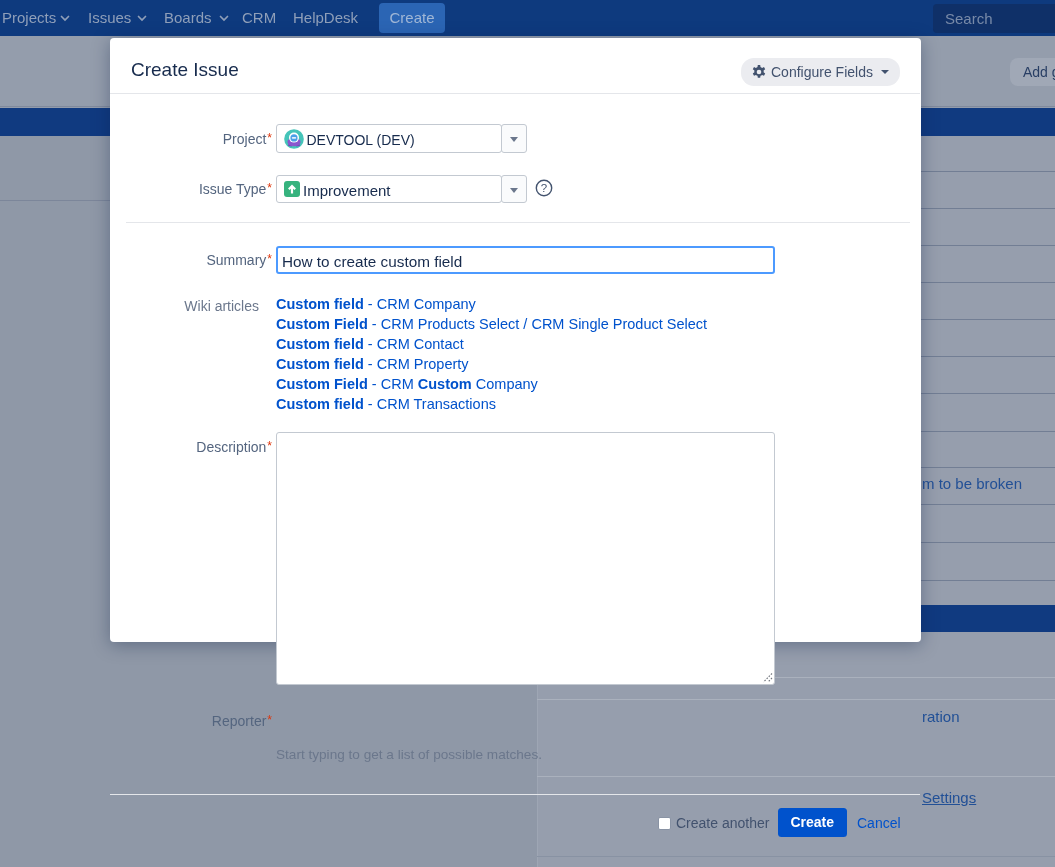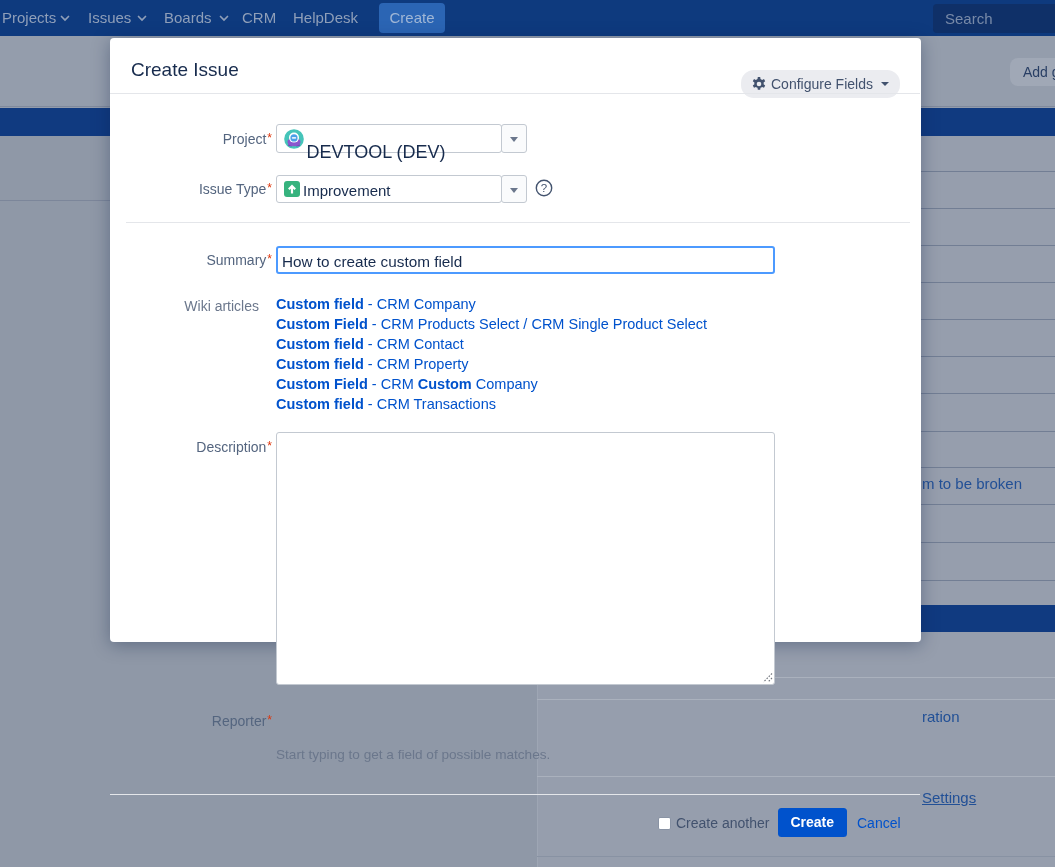--- a/index.html
+++ b/index.html
@@ -18,21 +18,21 @@
   .bgline { position:absolute; height:1px; background:rgb(114,126,148); }
   .bgvline { position:absolute; width:1px; background:rgb(158,166,180); }
   .bluebar { position:absolute; background:rgb(16,58,128); }
   .bgtext { position:absolute; font-size:15px; color:rgb(34,80,150); white-space:nowrap; }
   #addg { position:absolute; left:1010px; top:58px; width:70px; height:28px; background:rgb(160,168,182); border-radius:8px; color:rgb(40,62,100); font-size:14px; line-height:28px; padding-left:13px; }
 
   
   #modal { position:absolute; left:110px; top:38px; width:810.5px; height:604px; background:#fff; border-radius:4px; box-shadow:0 3px 18px rgba(9,30,66,0.35); }
   #mtitle { position:absolute; left:21px; top:21px; font-size:19px; color:#172B4D; }
   #mheadline { position:absolute; left:0; top:55px; width:810px; height:1px; background:#e4e6ea; }
-  #cfgbtn { position:absolute; left:631px; top:32px; width:159px; height:28px; background:#ebecf0; border-radius:13px; color:#42526E; font-size:14px; }
+  #cfgbtn { position:absolute; left:631px; top:20px; width:159px; height:28px; background:#ebecf0; border-radius:13px; color:#42526E; font-size:14px; }
   #cfgbtn span.t { position:absolute; left:30px; top:6px; }
   #cfgbtn svg.gear { position:absolute; left:11px; top:7px; }
   #cfgbtn .caret { position:absolute; left:140px; top:12px; width:0; height:0; border-left:4px solid transparent; border-right:4px solid transparent; border-top:4px solid #42526E; }
 
   .flabel { position:absolute; width:162px; text-align:right; font-size:14px; color:#54657F; white-space:nowrap; }
   .req { color:#DE350B; font-size:12px; vertical-align:2px; margin-left:1px; }
 
   .selbox { position:absolute; background:#fff; border:1px solid #c3c9d1; border-radius:3px; }
   .selcaret { position:absolute; background:#fafbfc; border:1px solid #c3c9d1; border-radius:3px; }
   .selcaret .tri { position:absolute; left:8px; top:12px; width:0; height:0; border-left:4.5px solid transparent; border-right:4.5px solid transparent; border-top:5px solid #6B778C; }
@@ -128,21 +128,21 @@
     </div>
     <svg class="abs" style="left:173.5px;top:90.5px;" width="20" height="20" viewBox="0 0 20 20">
       <circle cx="10" cy="10" r="9.8" fill="#45c4b9"></circle>
       <path d="M4 17 L5 13.5 L8 15 L8 17.5 Z" fill="#7444bc"></path>
       <path d="M16 17 L15 13.5 L12 15 L12 17.5 Z" fill="#7444bc"></path>
       <ellipse cx="10" cy="13" rx="6.6" ry="4.2" fill="#8a57ce"></ellipse>
       <circle cx="10" cy="8.6" r="5" fill="#fff"></circle>
       <circle cx="10" cy="8.9" r="3.6" fill="#4aa0e8"></circle>
       <rect x="7.8" y="7.9" width="4.4" height="1.8" rx="0.9" fill="#e4f0fa"></rect>
     </svg>
-    <div class="seltext" style="left:196.5px;top:104px;font-size:18px;">DEVTOOL (DEV)</div>
+    <div class="seltext" style="left:196.5px;top:94px;font-size:14px;">DEVTOOL (DEV)</div>
 
     <div class="flabel" style="left:0px;top:142.5px;">Issue Type<span class="req">*</span></div>
     <div class="selbox" style="left:166px;top:137px;width:226px;height:28px;"></div>
     <div class="selcaret" style="left:391px;top:137px;width:26px;height:28px;">
       <div class="tri"></div>
     </div>
     <svg class="abs" style="left:174px;top:143px;" width="16" height="16" viewBox="0 0 16 16">
       <rect x="0" y="0" width="16" height="16" rx="3" fill="#36B37E"></rect>
       <path d="M8 12.5 V5.5 M4.8 8.2 L8 5 L11.2 8.2" stroke="#fff" stroke-width="2.2" fill="none"></path>
     </svg>
@@ -168,20 +168,20 @@
     <div class="wiki" style="top:358px;"><b>Custom field</b> - CRM Transactions</div>
 
     <div class="flabel" style="left:0px;top:400.5px;">Description<span class="req">*</span></div>
     <div id="descbox">
       <svg style="position:absolute;right:1px;bottom:1px;" width="11" height="11" viewBox="0 0 11 11">
         <path d="M10 1.5 L1.5 10 M10 6 L6 10" stroke="#70757d" stroke-width="1.1" stroke-dasharray="1.6,1.4"></path>
       </svg>
     </div>
 
     <div class="flabel" style="left:0px;top:675px;">Reporter<span class="req">*</span></div>
-    <div id="rephelp">Start typing to get a field of possible matches.</div>
+    <div id="rephelp">Start typing to get a list of possible matches.</div>
 
     <div id="mfootline"></div>
     <div id="chkbox"></div>
     <div id="chklbl">Create another</div>
     <div id="createbtn">Create</div>
     <div id="cancel">Cancel</div>
   </div>
 
 </body></html>

